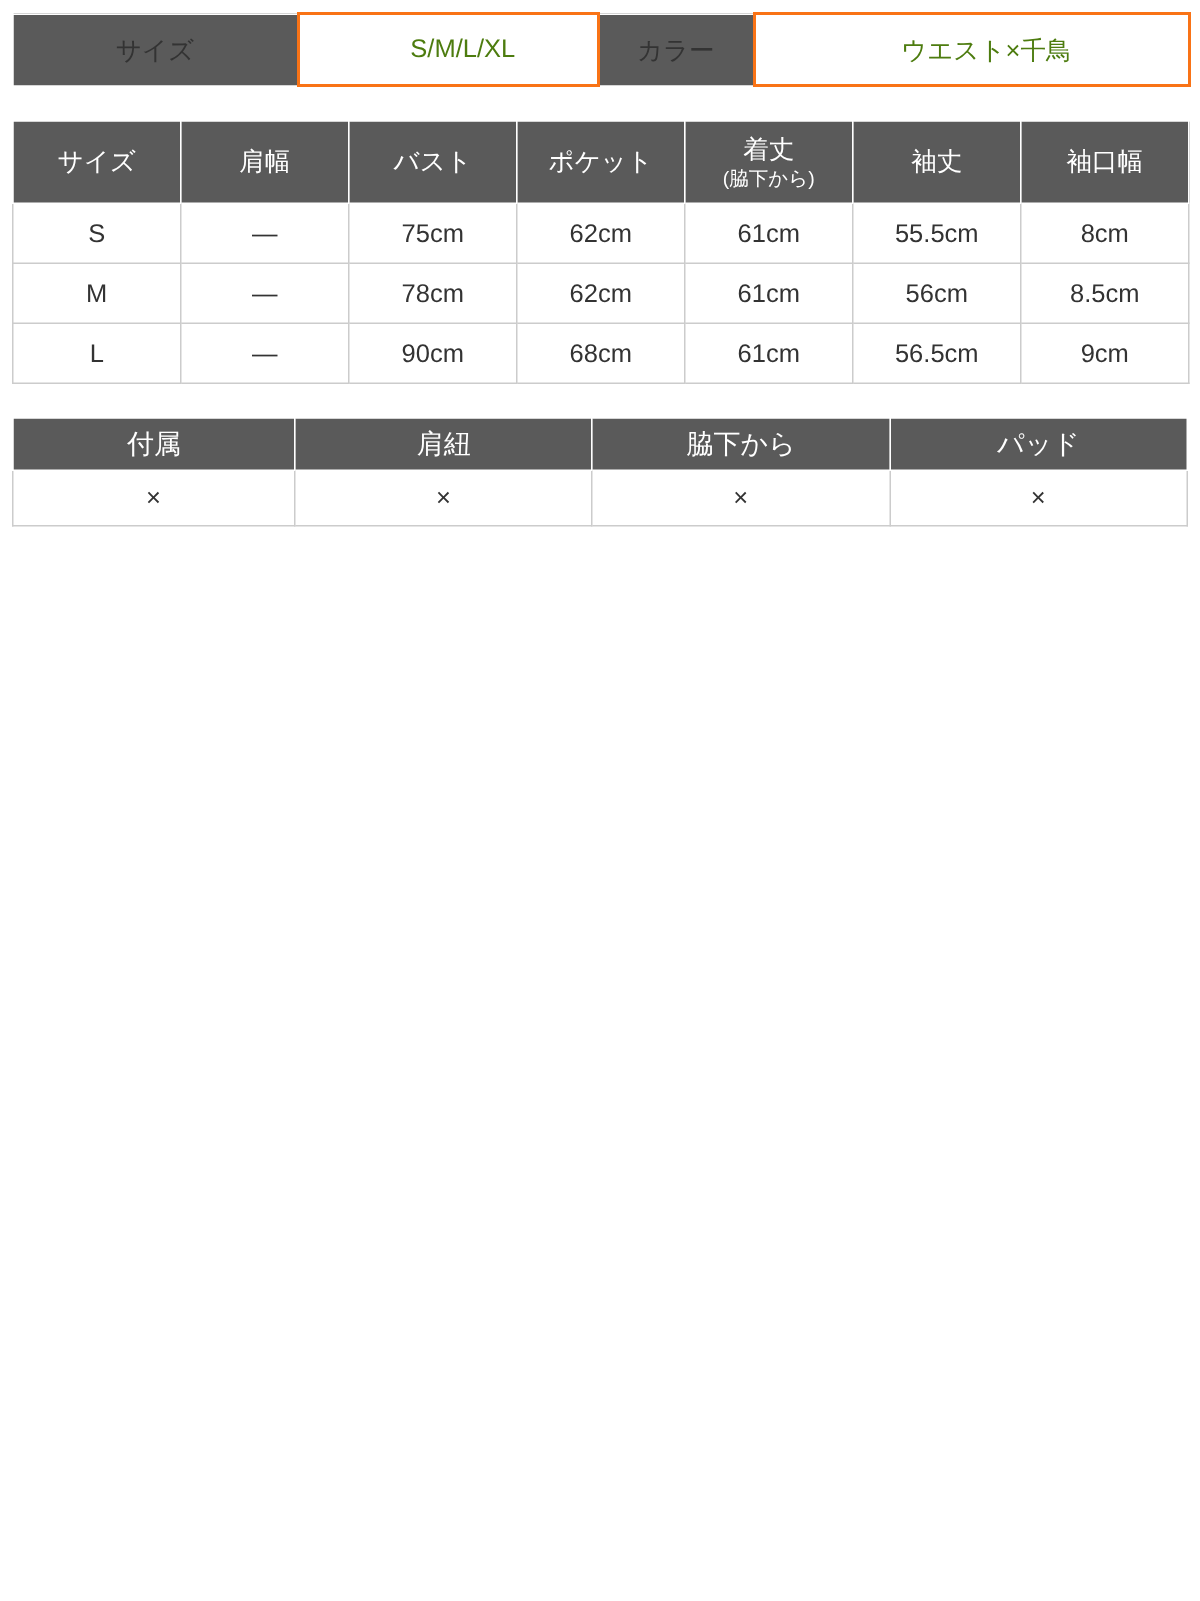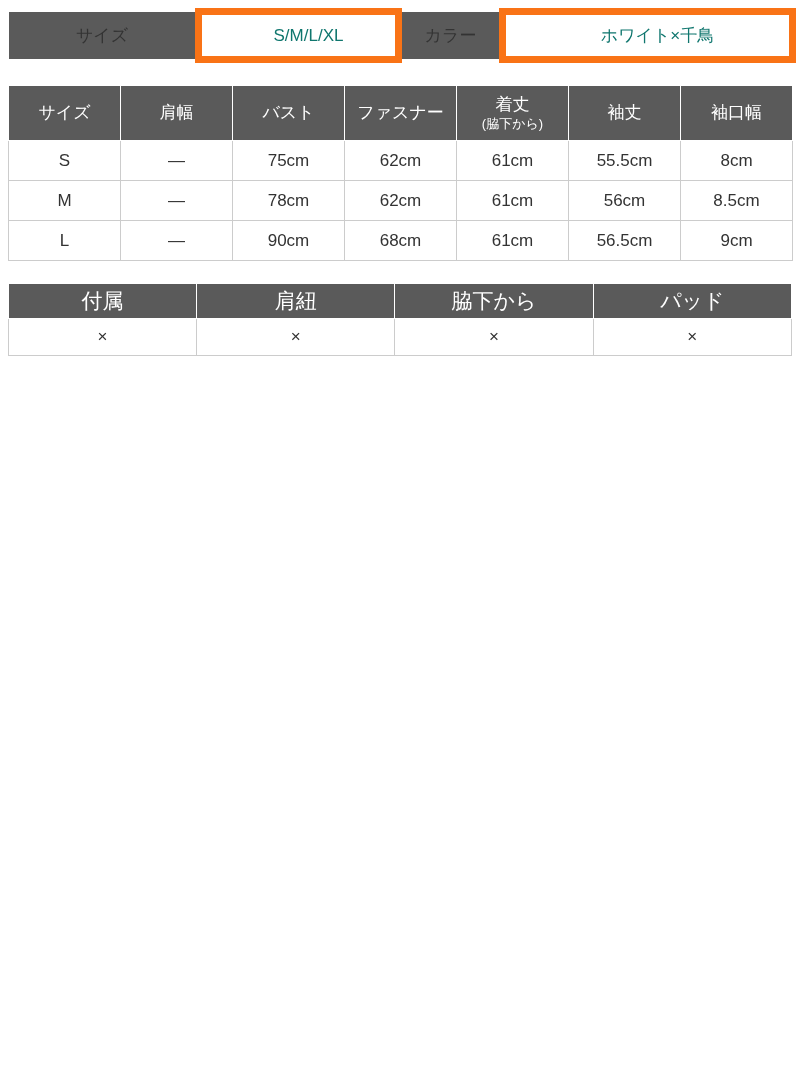--- a/index.html
+++ b/index.html
@@ -47,22 +47,22 @@
   
   #spec-table {
     margin-bottom: 22px;
   }
   #spec-table td {
     height: 26px;
     border: 1px solid #ffffff;
   }
   #spec-table td.val {
     background: #ffffff;
-    border: 7px solid #f97316;
-    color: #0f766e;
+    border: 2px solid #f97316;
+    color: #4d7c0f;
     padding-left: 20px;
   }
   .row-h-1 { height: 48px; }
   .row-h-2 { height: 56px; }
   .material-val {
     line-height: 1.45;
     font-size: 17px;
     padding: 4px 0;
   }
 
@@ -91,21 +91,21 @@
     font-size: 17px;
     color: #333333;
   }
 
   
   #feature-table th {
     background: #5a5a5a;
     color: #ffffff;
     border: 1px solid #ffffff;
     height: 34px;
-    font-size: 21px;
+    font-size: 18px;
   }
   #feature-table td {
     background: #ffffff;
     border: 1px solid #cccccc;
     height: 36px;
     font-size: 17px;
     color: #333333;
   }
   .mark { font-size: 17px; letter-spacing: 0.5px; }
 </style>
@@ -119,21 +119,21 @@
       <col style="width:190px">
       <col style="width:200px">
       <col style="width:104px">
       <col style="width:290px">
     </colgroup>
     <tbody>
       <tr class="row-h-1">
         <td class="hd">サイズ</td>
         <td class="val">S/M/L/XL</td>
         <td class="hd">カラー</td>
-        <td class="val">ホワイト×千鳥</td>
+        <td class="val">ウエスト×千鳥</td>
       </tr>
     </tbody>
   </table>
 
   <table class="tbl" id="size-table">
     <colgroup>
       <col style="width:112px">
       <col style="width:112px">
       <col style="width:112px">
       <col style="width:112px">
@@ -146,21 +146,21 @@
         <th>
           <span>サイズ</span>
         </th>
         <th>
           <span>肩幅</span>
         </th>
         <th>
           <span>バスト</span>
         </th>
         <th>
-          <span>ファスナー</span>
+          <span>ポケット</span>
         </th>
         <th>
           <span>着丈</span>
           <span class="sub">(脇下から)</span>
         </th>
         <th>
           <span>袖丈</span>
         </th>
         <th>
           <span>袖口幅</span>

